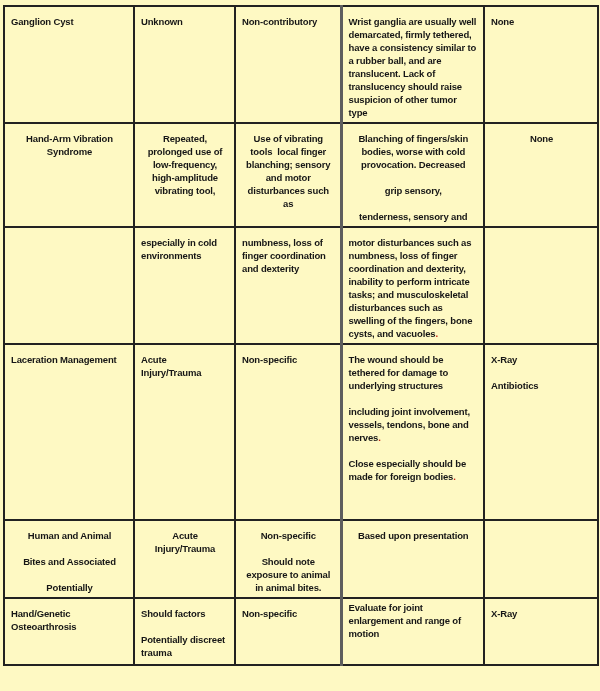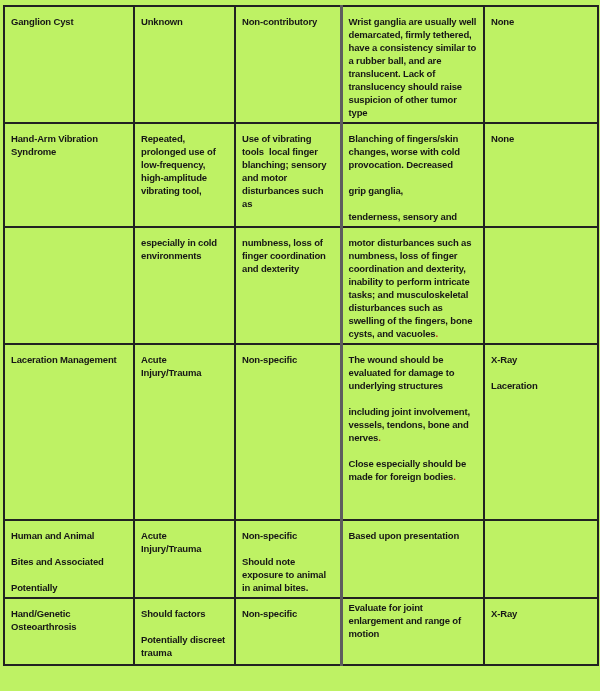--- a/index.html
+++ b/index.html
@@ -8,21 +8,21 @@
     background: #ffffff;
     width: 600px;
     height: 691px;
     overflow: hidden;
     font-family: "Liberation Sans", sans-serif;
   }
   .page {
     position: relative;
     width: 600px;
     height: 691px;
-    background: #bef264;
+    background: #fef9c3;
   }
   table.med-table {
     position: absolute;
     left: 3px;
     top: 5px;
     width: 594px;
     border-collapse: collapse;
     table-layout: fixed;
   }
   col.c1 { width: 130px; }
@@ -40,24 +40,24 @@
     letter-spacing: -0.15px;
     color: #161616;
     word-wrap: break-word;
   }
   td.thick-left { border-left: 3px solid #5e5e5e; margin-left: 8px; }
   td.flush-top  { padding-top: 2px; }
   td p { margin: 0 0 13px 0; }
   td p:last-child { margin-bottom: 0; }
   .red-period { color: #c42718; }
   tbody tr:nth-child(1) { height: 109px; }
-  tbody tr:nth-child(2) { height: 104px; }
+  tbody tr:nth-child(2) { height: 104px; text-align: center; }
   tbody tr:nth-child(3) { height: 106px; }
   tbody tr:nth-child(4) { height: 176px; }
-  tbody tr:nth-child(5) { height: 64px; }
+  tbody tr:nth-child(5) { height: 64px; text-align: center; }
   tbody tr:nth-child(6) { height: 67px; }
 </style>
 </head>
 <body>
 
 <div class="page">
   <table class="med-table">
     <colgroup>
       <col class="c1">
       <col class="c2">
@@ -87,22 +87,22 @@
           <td>
             <p>Hand-Arm Vibration Syndrome</p>
           </td>
           <td>
             <p>Repeated, prolonged use of low-frequency, high-amplitude vibrating tool,</p>
           </td>
           <td>
             <p>Use of vibrating tools&nbsp; local finger blanching; sensory and motor disturbances such as</p>
           </td>
           <td class="thick-left">
-            <p>Blanching of fingers/skin changes, worse with cold provocation. Decreased</p>
-            <p>grip ganglia,</p>
+            <p>Blanching of fingers/skin bodies, worse with cold provocation. Decreased</p>
+            <p>grip sensory,</p>
             <p>tenderness, sensory and</p>
           </td>
           <td>
             <p>None</p>
           </td>
         </tr>
         <tr>
           <td></td>
           <td>
             <p>especially in cold environments</p>
@@ -119,27 +119,27 @@
           <td>
             <p>Laceration Management</p>
           </td>
           <td>
             <p>Acute Injury/Trauma</p>
           </td>
           <td>
             <p>Non-specific</p>
           </td>
           <td class="thick-left">
-            <p>The wound should be evaluated for damage to underlying structures</p>
+            <p>The wound should be tethered for damage to underlying structures</p>
             <p><span>including joint involvement, vessels, tendons, bone and nerves</span><span class="red-period">.</span></p>
             <p><span>Close especially should be made for foreign bodies</span><span class="red-period">.</span></p>
           </td>
           <td>
             <p>X-Ray</p>
-            <p>Laceration</p>
+            <p>Antibiotics</p>
           </td>
         </tr>
         <tr>
           <td>
             <p>Human and Animal</p>
             <p>Bites and Associated</p>
             <p>Potentially</p>
           </td>
           <td>
             <p>Acute Injury/Trauma</p>

